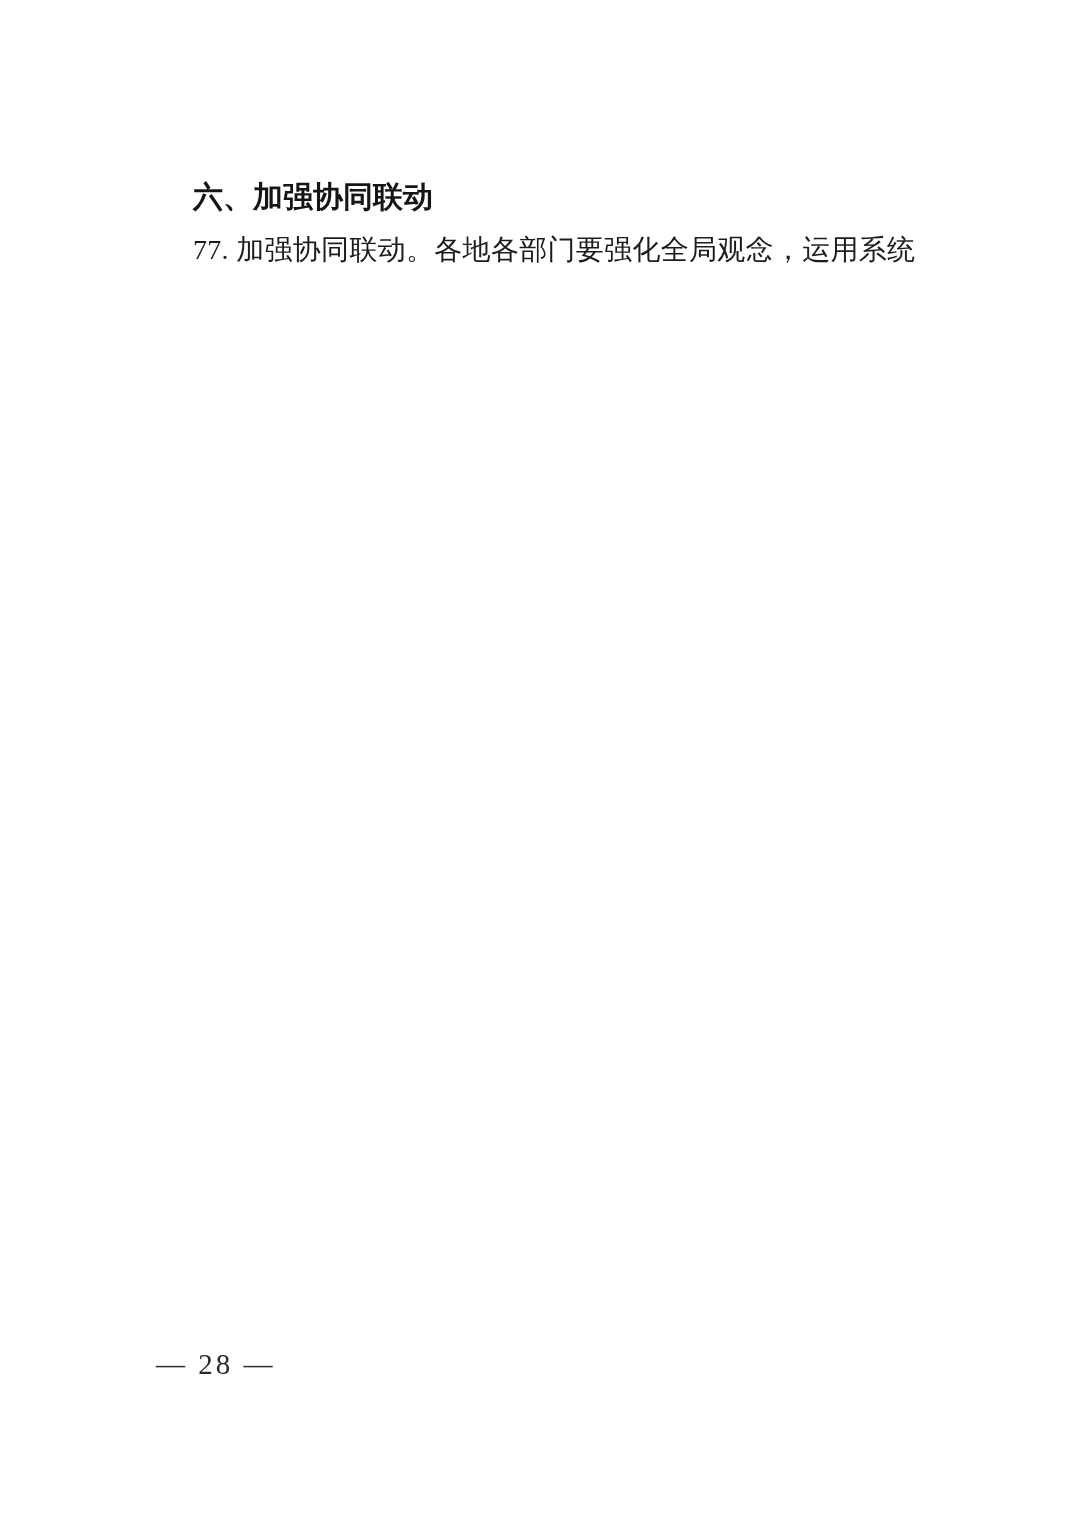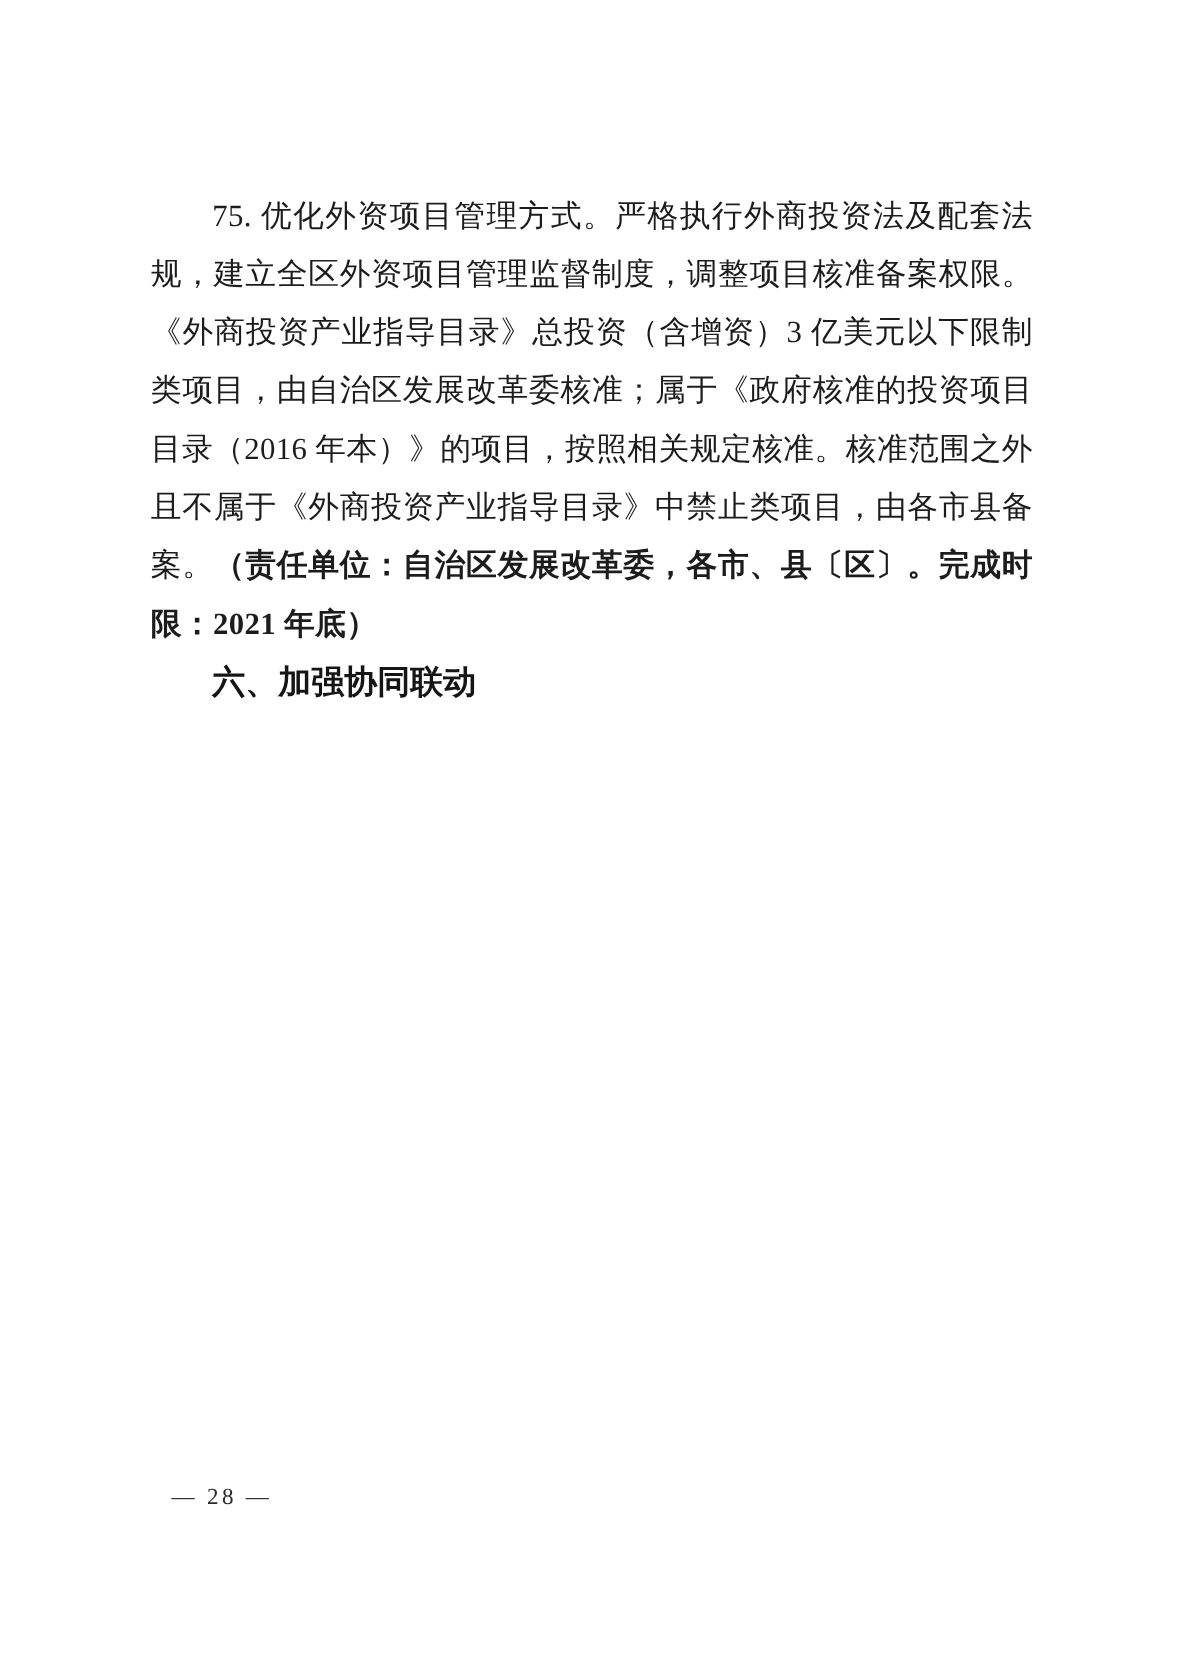--- a/index.html
+++ b/index.html
@@ -32,33 +32,33 @@
     line-height: 53px;
     font-weight: 700;
     font-family: "Liberation Sans", "DejaVu Sans", sans-serif;
     text-indent: 56px;
     color: #151515;
   }
   .page-footer {
     position: absolute;
     left: 156px;
     top: 1348px;
-    font-size: 21px;
+    font-size: 29px;
     letter-spacing: 3px;
     color: #2b2b2b;
     font-family: "Liberation Serif", "DejaVu Serif", serif;
   }
 </style>
 </head>
 <body>
 
 <main class="text-block">
 
 
-  <p class="para"><span class="lead">75. 优化外资项目管理方式。</span><span class="body-text">严格执行外商投资法及配套法规，建立全区外资项目管理监督制度，调整项目核准备案权限。《外商投资产业指导目录》总投资（含增资）3 亿美元以下限制类项目，由自治区发展改革委核准；属于《政府核准的投资项目目录（2016 年本）》的项目，按照相关规定核准。核准范围之外且不属于《外商投资产业指导目录》中禁止类项目，由各市县备案。</span><span class="note">（责任单位：自治区发展改革委，各市、县〔区〕。完成时限：2021 年底）</span></p>
 
   <h2 class="section-heading">六、加强协同联动</h2>
 
 
+  <p class="para"><span class="lead">77. 加强协同联动。</span><span class="body-text">各地各部门要强化全局观念，运用系统</span><span class="note"></span></p>
 
 </main>
 
 <footer class="page-footer"><span>— 28 —</span></footer>
 
 </body></html>

